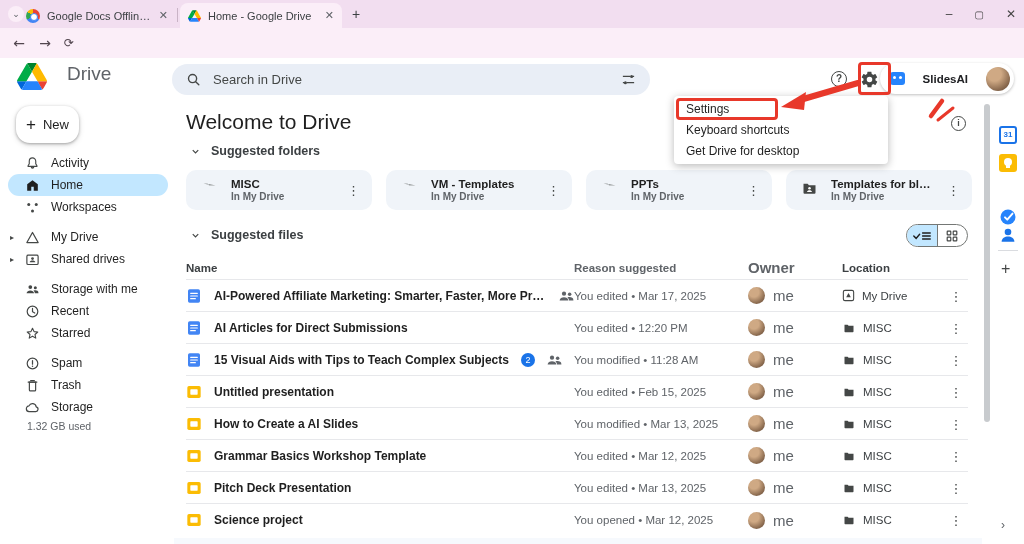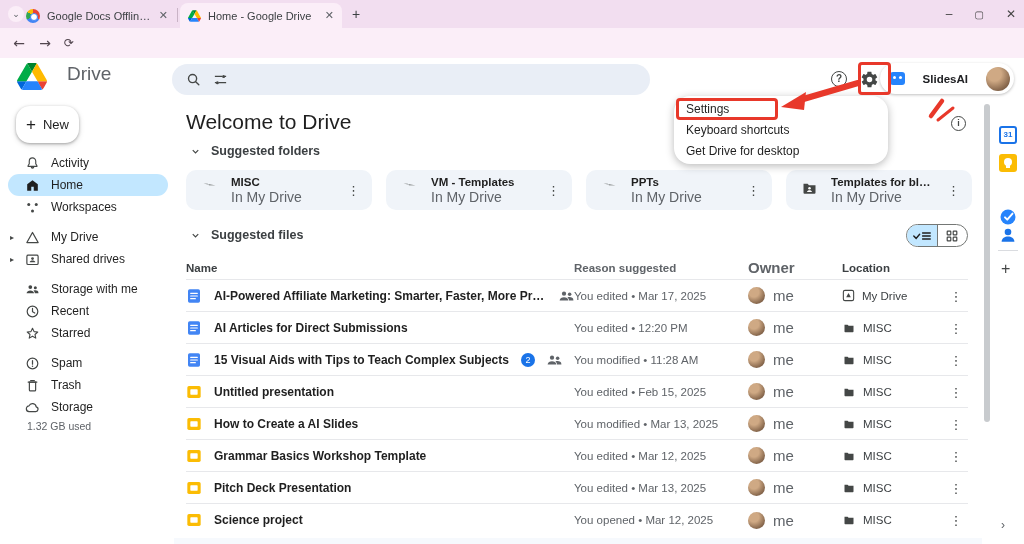--- a/index.html
+++ b/index.html
@@ -58,21 +58,21 @@
   .storage-used { position:absolute; left:27px; top:420px; font-size:10.5px; color:#5f6368; }
 
   
   .main { position:absolute; left:174px; top:100px; width:808px; height:444px; background:#fff; }
   .page-title { position:absolute; left:12px; top:10px; font-size:21px; color:#1f1f1f; }
   .sect-hdr { position:absolute; display:flex; align-items:center; gap:10px; font-size:12.5px; font-weight:bold; color:#3c4043; }
   .chev svg { width:11px; height:11px; display:block; }
   .folders-row { position:absolute; left:12px; top:70px; display:flex; gap:14px; }
   .folder-card { width:186px; height:40px; background:#f0f4f9; border-radius:10px; display:flex; align-items:center; padding:0 8px 0 14px; gap:12px; }
   .folder-card .fname { font-size:11.5px; font-weight:bold; color:#1f1f1f; white-space:nowrap; overflow:hidden; text-overflow:ellipsis; }
-  .folder-card .floc { font-size:14px; color:#5f6368; margin-top:1px; }
+  .folder-card .floc { font-size:10px; color:#5f6368; margin-top:1px;font-weight:bold; }
   .folder-card .txt { flex:1; min-width:0; }
   .dots { color:#444746; font-size:13px; font-family:"DejaVu Sans", sans-serif; padding:0 4px; }
   .view-toggle { position:absolute; right:14px; top:124px; width:62px; height:23px; border:1px solid #747775; border-radius:12px; display:flex; overflow:hidden; background:#fff; }
   .vt-seg { flex:1; display:flex; align-items:center; justify-content:center; gap:2px; }
   .vt-seg.on { background:#c2e7ff; }
   .vt-seg + .vt-seg { border-left:1px solid #747775; }
 
   .files-table { position:absolute; left:12px; top:156px; width:782px; }
   .t-hdr { display:flex; height:24px; align-items:center; font-size:11.5px; font-weight:bold; color:#3c4043; border-bottom:1px solid #e7e8eb; }
   .file-row { display:flex; height:32px; align-items:center; border-bottom:1px solid #e7e8eb; }
@@ -95,21 +95,21 @@
   .sp-chev { position:absolute; left:9px; top:418px; font-size:12px; color:#5f6368; }
   .cal-ic { background:#fff; border:2px solid #1a73e8; border-radius:3px; color:#1a73e8; font-size:8px; font-weight:bold; text-align:center; line-height:14px;margin-top:8px; }
   .keep-ic { background:#fbbc04; border-radius:3px; position:relative; }
   .keep-ic::after { content:""; position:absolute; left:5px; top:4px; width:8px; height:8px; border-radius:50%; background:#fff; }
   .keep-ic::before { content:""; position:absolute; left:7px; top:11px; width:4px; height:3px; background:#fff; z-index:1; }
   .tasks-ic { background:#fff; border-radius:50%; position:relative; }
   .tasks-ic svg { width:18px; height:18px; display:block; }
   .contacts-ic svg { width:18px; height:18px; display:block; }
 
   
-  .dropdown { position:absolute; left:674px; top:96px; width:214px; height:68px; background:#fff; border-radius:16px; box-shadow:0 2px 8px rgba(0,0,0,.28); z-index:30; padding-top:2px; }
+  .dropdown { position:absolute; left:674px; top:96px; width:214px; height:68px; background:#fff; border-radius:4px; box-shadow:0 2px 8px rgba(0,0,0,.28); z-index:30; padding-top:2px; }
   .dd-item { height:21px; display:flex; align-items:center; padding-left:12px; font-size:12px; color:#1f1f1f; }
 
   
   .red-box { position:absolute; border:3px solid #e8382a; border-radius:4px; z-index:40; }
   .ann-svg { position:absolute; left:0; top:0; width:1024px; height:544px; z-index:41; pointer-events:none; }
   .info-circ { position:absolute; left:951px; top:116px; width:15px; height:15px; border:1.5px solid #444746; border-radius:50%; font-size:9px; font-weight:bold; color:#444746; text-align:center; line-height:13px; }
 
   .ghost { color:#52464f; font-family:"DejaVu Sans", sans-serif; }
 </style>
 </head>
@@ -192,20 +192,21 @@
       </svg>
     <span class="logo-text">Drive</span>
   </div>
   <div class="searchbar">
     <span style="display:inline-flex">
       <svg width="15" height="15" viewBox="0 0 24 24" fill="none" stroke="#444746" stroke-width="2.2">
           <circle cx="10.5" cy="10.5" r="6.5"></circle>
           <path d="m15.5 15.5 5 5" stroke-linecap="round"></path>
         </svg>
     </span>
+    <span class="q">Search in Drive</span>
     <span style="display:inline-flex">
       <svg width="15" height="15" viewBox="0 0 24 24" fill="#444746">
           <path d="M3 6h12v2H3zM19 6h2v2h-2zM3 16h2v2H3zM9 16h12v2H9z"></path>
           <circle cx="17" cy="7" r="2.4"></circle>
           <circle cx="7" cy="17" r="2.4"></circle>
         </svg>
     </span>
   </div>
   <div class="hdr-ic" style="right:172px">
       <span class="help-circle">?</span>

